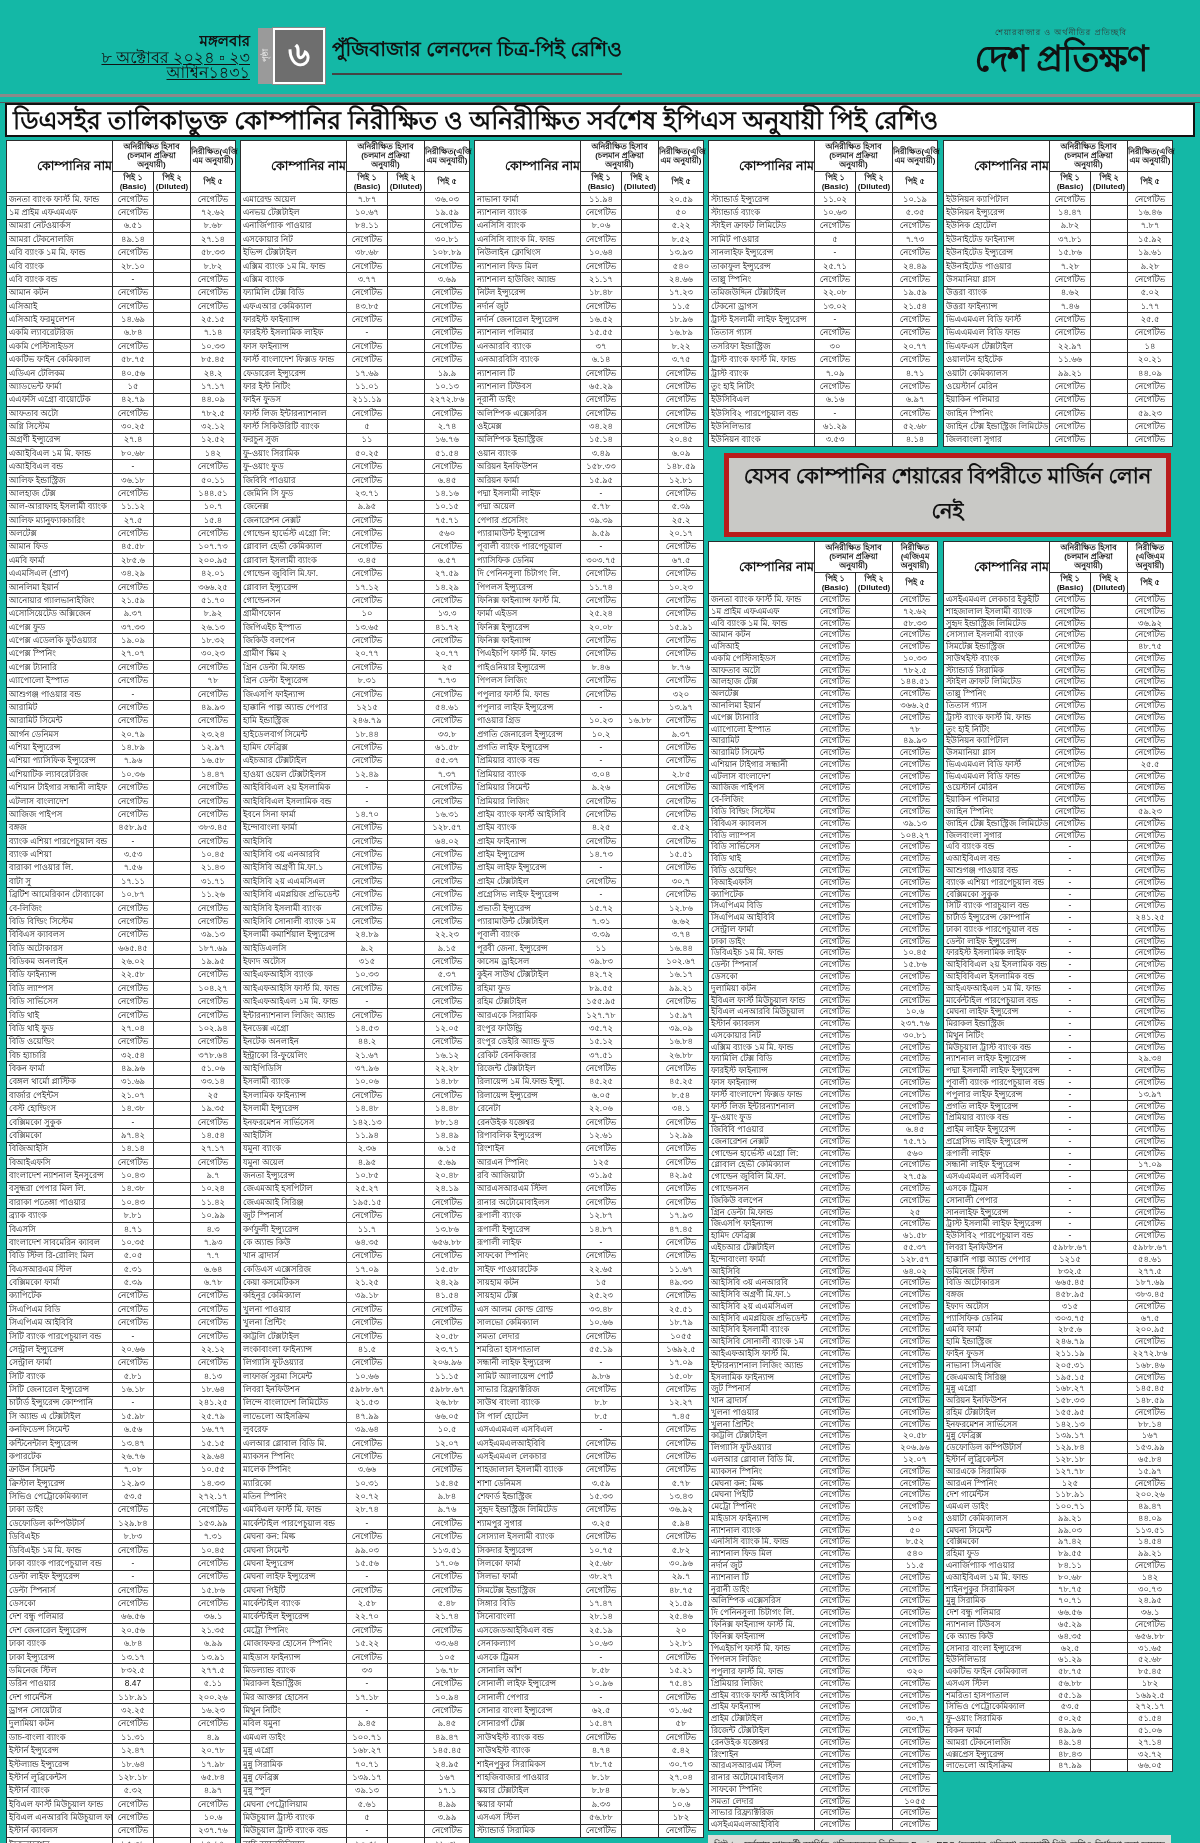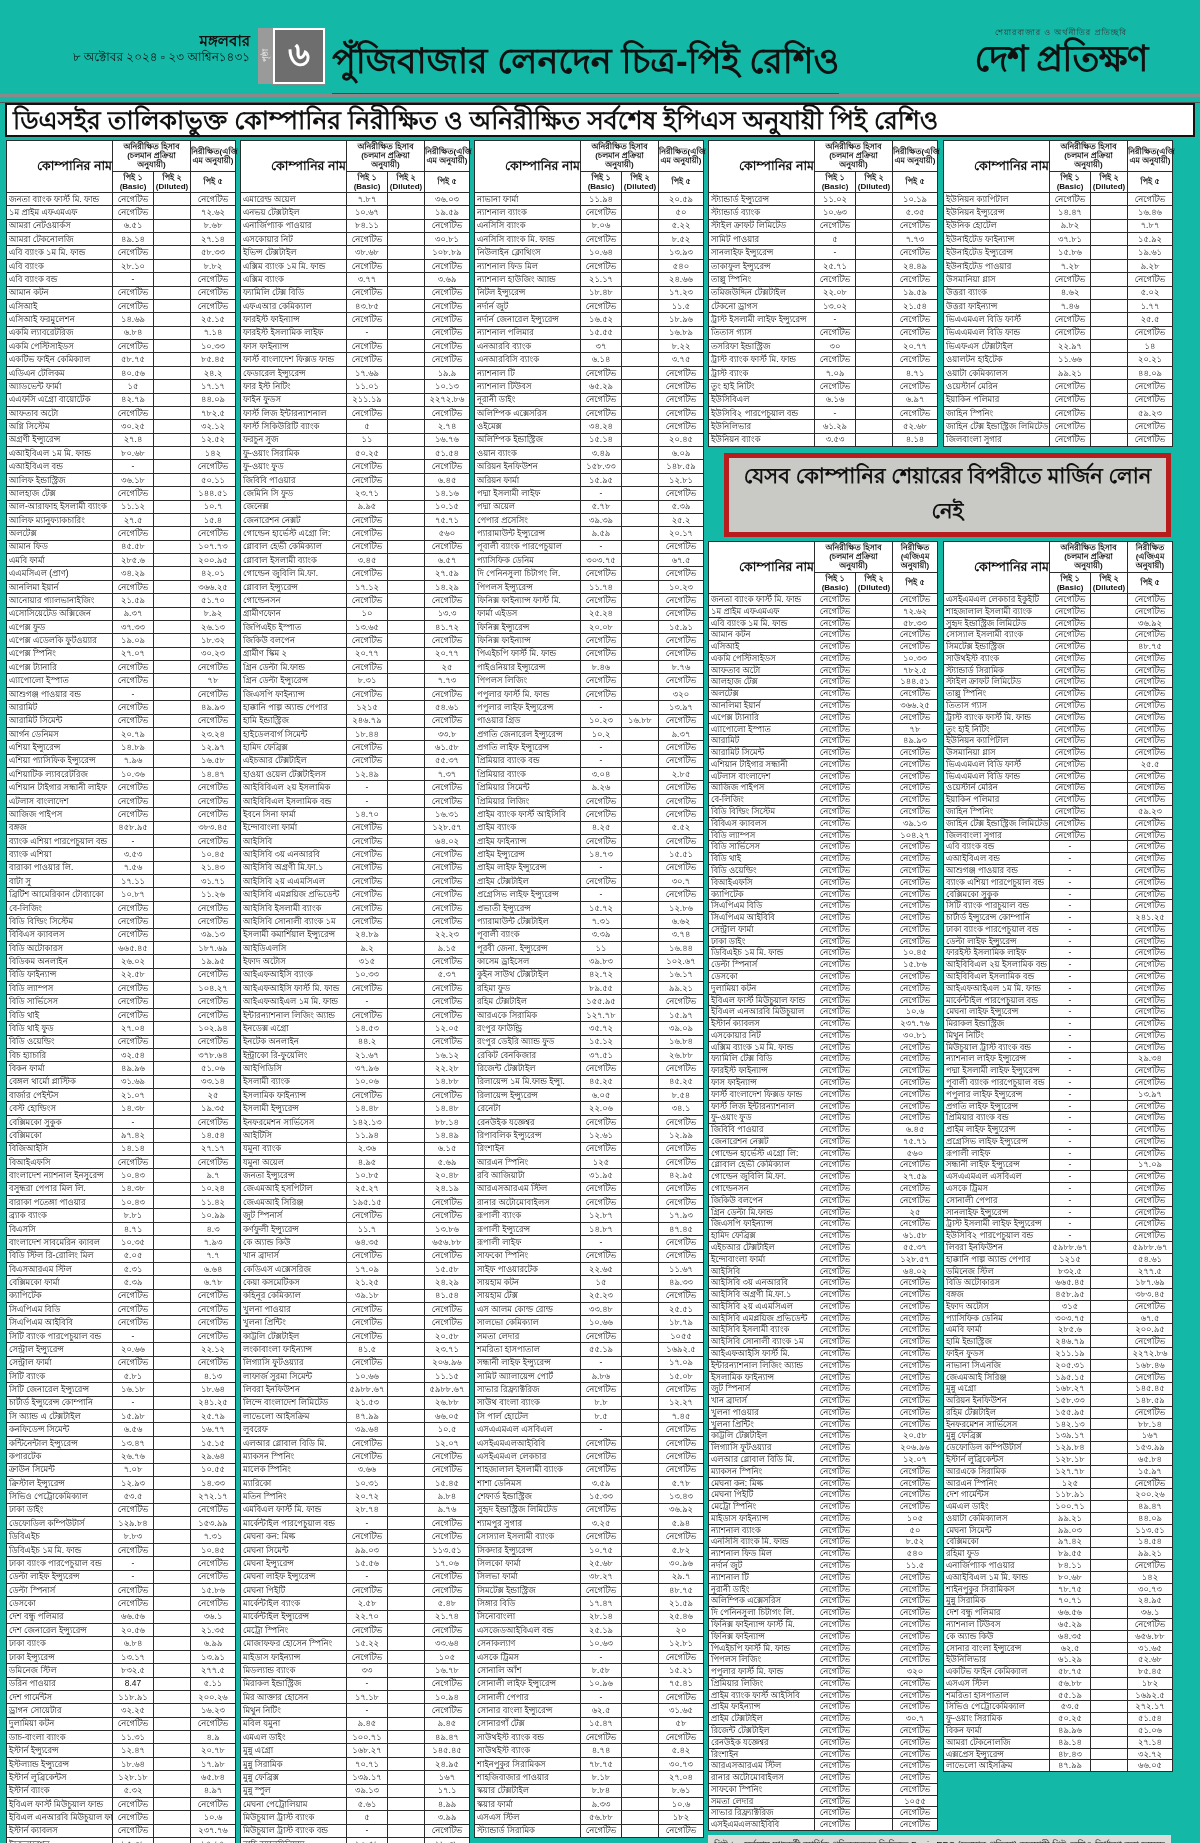--- a/index.html
+++ b/index.html
@@ -2,29 +2,29 @@
 <html><head>
 <meta charset="utf-8">
 <style>
   html,body{margin:0;padding:0;background:#e8e8e4;}
   .page{position:relative;width:1200px;height:1843px;background:#14b8a6;color:#111;
         font-family:"Liberation Sans","DejaVu Sans",sans-serif;overflow:hidden;margin:0 auto;}
   
   .masthead{position:absolute;top:26px;left:0;right:0;height:66px;}
   .dateblock{position:absolute;right:952px;left:40px;top:6px;text-align:right;}
   .dateblock .day{font-weight:bold;font-size:15px;line-height:18px;}
-  .dateblock .date{font-size:12px;line-height:15px;}
+  .dateblock .date{font-size:16px;line-height:15px;text-decoration:underline;}
   .dateblock{right:auto;left:40px;width:210px;}
   .pagetab{position:absolute;left:258px;top:2px;display:flex;align-items:stretch;}
   .pagetab .vert{writing-mode:vertical-rl;transform:rotate(180deg);background:#9a9a9a;color:#fff;
         font-size:8px;padding:2px 1px;display:flex;align-items:center;justify-content:center;}
   .pagetab .num{width:48px;height:52px;background:#6e6e6e;color:#fff;font-size:34px;font-weight:bold;
         display:flex;align-items:center;justify-content:center;border:2px solid #fff;outline:1px solid #888;}
-  .sectiontitle{position:absolute;left:332px;top:8px;font-size:35px;font-weight:bold;letter-spacing:0;
-        border-bottom:2px solid #444;}
+  .sectiontitle{position:absolute;left:332px;top:8px;font-size:20px;font-weight:bold;letter-spacing:0;
+        border-bottom:2px solid #444;padding-bottom:6px;}
   .brand{position:absolute;right:14px;top:0;width:250px;text-align:center;}
   .brand .tagline{font-size:8px;color:#333;letter-spacing:1px;}
   .brand .name{font-size:36px;font-weight:bold;line-height:40px;letter-spacing:-1px;}
   .mastrule{position:absolute;top:94px;left:0;right:0;height:5px;
         border-top:3px solid #8a8a8a;border-bottom:1px solid #555;}
   
   .headline{position:absolute;top:103px;left:5px;right:5px;height:30px;border:2px solid #111;
         background:#fff;font-size:25px;font-weight:bold;line-height:30px;padding-left:6px;white-space:nowrap;}
   
   .cols{position:absolute;top:140px;left:6px;right:6px;display:flex;gap:5px;align-items:flex-start;}

